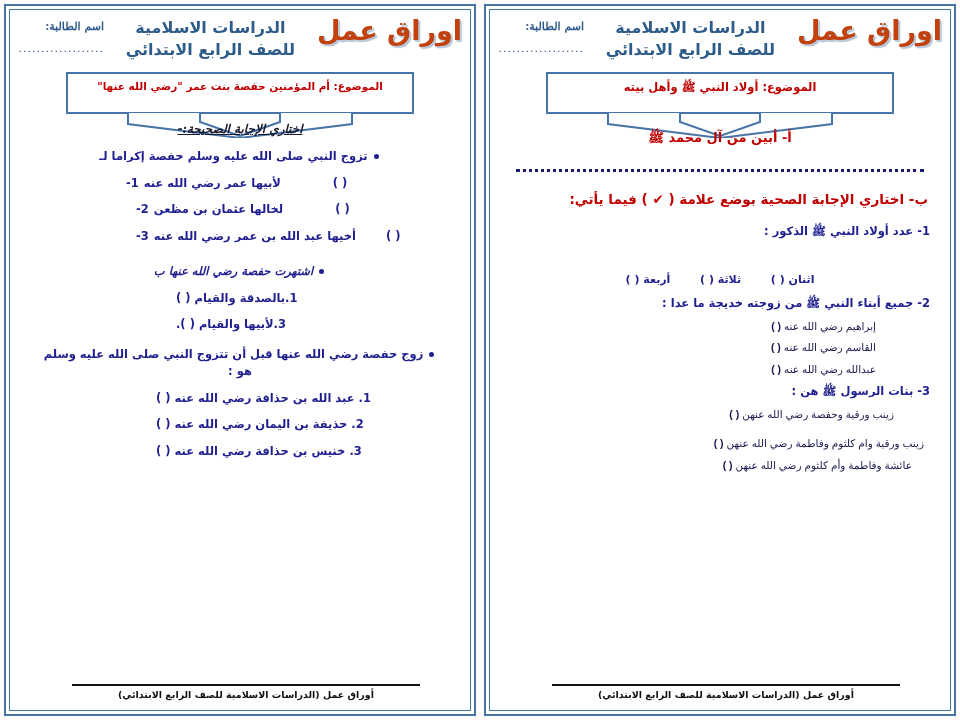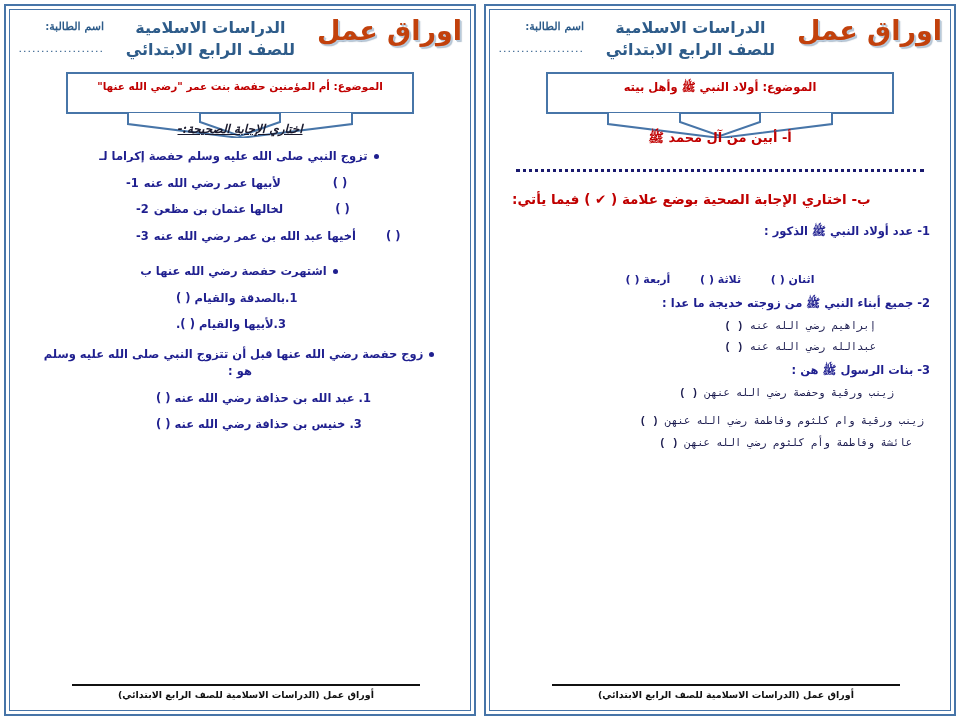--- a/index.html
+++ b/index.html
@@ -209,21 +209,21 @@
   .dotted-rule {
     height: 0;
     border-bottom: 3px dotted #1a1a6e;
     margin: 20px 10px 18px 10px;
   }
   .red-instruction {
     font-family: "DejaVu Sans", sans-serif;
     font-size: 13.5px;
     font-weight: bold;
     color: #c00000;
-    text-align: left;
+    text-align: right;
     line-height: 1.45;
     margin: 0 6px 14px 6px;
   }
 
   .q-head {
     font-family: "DejaVu Sans", sans-serif;
     font-size: 11.5px;
     font-weight: bold;
     color: #1f1f8f;
     text-align: right;
@@ -232,21 +232,21 @@
   .q-opts-center {
     font-family: "DejaVu Sans", sans-serif;
     font-size: 11px;
     font-weight: bold;
     color: #1f1f8f;
     text-align: center;
     margin-bottom: 10px;
     margin-top: 32px;
   }
   .ans-line {
-    font-family: Liberation Mono, monospace;
+    font-family: Liberation Sans, sans-serif;
     font-size: 10.5px;
     font-weight: normal;
     color: #1a1a4e;
     text-align: center;
     line-height: 1.2;
     margin-bottom: 9px;
   }
   .ans-right {
     text-align: right;
     padding-right: 58px;
@@ -327,21 +327,21 @@
             <span>2-</span>
           </div>
           <div class="opt-row" style="padding-left:110px;">
             <span class="paren">(        )</span>
             <span class="opt-gap-sm"></span>
             <span>أخيها عبد الله بن عمر رضي الله عنه</span>
             <span style="display:inline-block;width:5px;"></span>
             <span>3-</span>
           </div>
 
-          <div class="bullet-line" style="margin-top:20px;">
+          <div class="bullet-line" style="margin-top:20px;font-style:italic;">
             <span class="dot"></span><span>اشتهرت حفصة رضي  الله عنها ب</span>
           </div>
           <div class="opt-row" style="padding-left:150px;">
             <span>
               <span>1.</span><span>بالصدقة والقيام</span>
               <span class="paren">(        )</span>
             </span>
           </div>
           <div class="opt-row" style="padding-left:150px;">
             <span>
@@ -350,20 +350,27 @@
             </span>
           </div>
 
           <div class="bullet-line" style="margin-top:14px;padding:0 14px;">
             <span class="dot"></span><span>زوج حفصة رضي الله عنها قبل أن تتزوج النبي صلى الله عليه وسلم هو :</span>
           </div>
           <div class="opt-row" style="padding-left:130px;">
             <span>
               <span>1.</span>
               <span>عبد الله بن حذافة رضي الله  عنه</span>
+              <span class="paren">(    )</span>
+            </span>
+          </div>
+          <div class="opt-row" style="padding-left:130px;">
+            <span>
+              <span>2.</span>
+              <span>حذيفة بن اليمان رضي الله  عنه</span>
               <span class="paren">(    )</span>
             </span>
           </div>
           <div class="opt-row" style="padding-left:130px;">
             <span>
               <span>3.</span>
               <span>خنيس بن حذافة رضي الله  عنه</span>
               <span class="paren">(    )</span>
             </span>
           </div>
@@ -425,20 +432,24 @@
             <span>أربعة</span>
             <span class="paren">(   )</span>
           </div>
 
           <div class="q-head">2- جميع أبناء النبي ﷺ من زوجته خديجة ما عدا :</div>
           <div class="ans-line ans-right">
             <span>إبراهيم  رضي الله عنه</span>
             <span class="paren">(    )</span>
           </div>
           <div class="ans-line ans-right">
+            <span>القاسم رضي الله عنه</span>
+            <span class="paren">(    )</span>
+          </div>
+          <div class="ans-line ans-right">
             <span>عبدالله رضي الله عنه</span>
             <span class="paren">(    )</span>
           </div>
 
           <div class="q-head" style="margin-top:4px;">3- بنات الرسول ﷺ هن :</div>
           <div class="ans-line" style="text-align:right;padding-right:40px;">
             <span>زينب ورقية وحفصة رضي الله عنهن</span>
             <span class="paren">(      )</span>
           </div>
           <div class="ans-line" style="text-align:right;padding-right:10px;margin-top:16px;">

